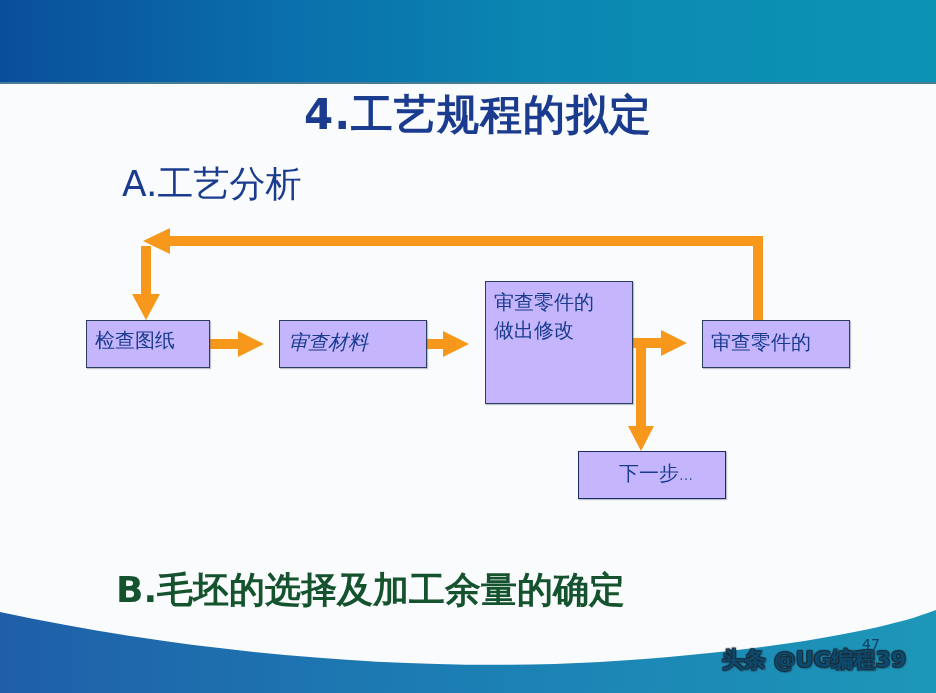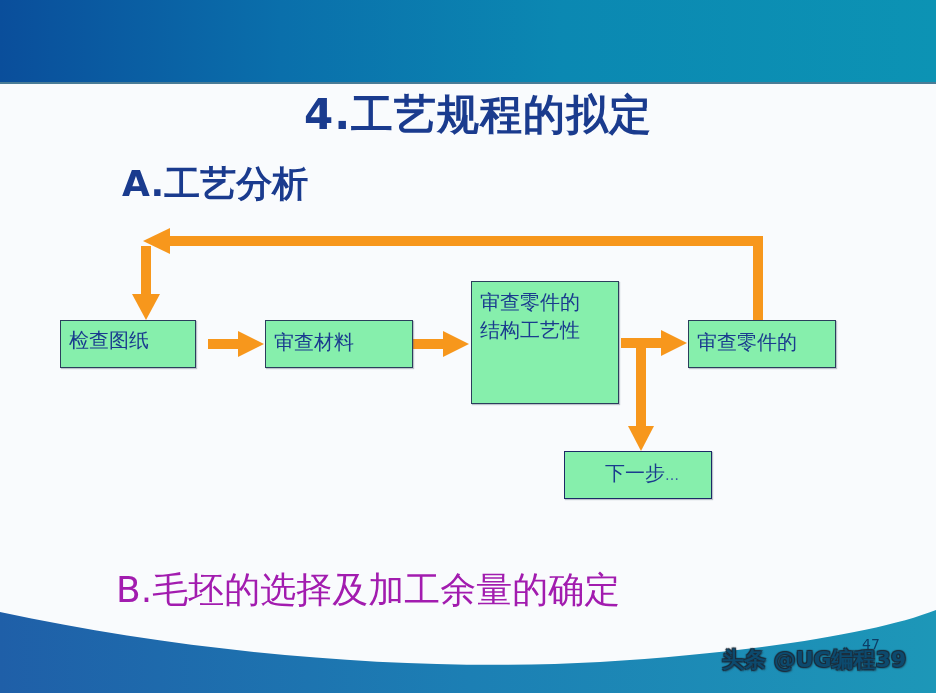--- a/index.html
+++ b/index.html
@@ -14,35 +14,35 @@
       background: linear-gradient(90deg, #0a4e9b 0%, #0a6fab 30%, #0b88b2 60%, #0c93b4 100%);
       border-bottom: 2px solid #4a7c96;
     }
     .slide-title {
       position: absolute; left: 0; top: 84px; width: 956px; text-align: center;
       font-size: 42px; font-weight: bold; color: #1a3b8e; line-height: 62px;
       letter-spacing: 1px;
     }
     .section-a {
       position: absolute; left: 122px; top: 156px;
-      font-size: 36px; font-weight: bold; color: #1a3b8e; line-height: 56px;
+      font-size: 36px; font-weight: normal; color: #1a3b8e; line-height: 56px;
     }
     .section-b {
       position: absolute; left: 116px; top: 562px;
-      font-size: 36px; font-weight: normal; color: #a21caf; line-height: 56px;
+      font-size: 36px; font-weight: bold; color: #14532d; line-height: 56px;
     }
     .node {
-      position: absolute; background: #86efac;
+      position: absolute; background: #c4b5fd;
       border: 1px solid #2b3e5c;
       box-shadow: 1px 1px 1px rgba(80,90,110,0.35);
       color: #1a3b8e; font-size: 20px; line-height: 26px;
-      box-sizing: border-box; padding: 6px 8px;
+      box-sizing: border-box; padding: 6px 8px; margin-left: 14px;
     }
-    .node-check-drawing { left: 60px; top: 320px; width: 136px; height: 48px; }
-    .node-review-material { left: 265px; top: 320px; width: 148px; height: 48px; padding-top: 8px; }
+    .node-check-drawing { left: 72px; top: 320px; width: 124px; height: 48px; }
+    .node-review-material { left: 265px; top: 320px; width: 148px; height: 48px; padding-top: 8px; font-style: italic; }
     .node-review-structure { left: 471px; top: 281px; width: 148px; height: 123px; padding-top: 6px; font-size: 20px; line-height: 28px; }
     .node-make-changes { left: 688px; top: 320px; width: 148px; height: 48px; padding-top: 8px; }
     .node-next-step { left: 564px; top: 451px; width: 148px; height: 48px; padding-top: 8px; border-color: #1c2a66; padding-left: 40px; }
     .node-next-step .ellipsis { font-size: 14px; color: #3b57a6; }
     svg.arrows { position: absolute; left: 0; top: 0; width: 936px; height: 693px; pointer-events: none; }
     .bottom-band { position: absolute; left: 0; top: 600px; width: 936px; height: 93px; }
     .watermark {
       position: absolute; left: 722px; top: 645px;
       font-size: 22px; font-weight: bold; color: #0c4a6e;
       text-shadow: 1px 1px 2px #1b2b3a, -1px -1px 1px #1b2b3a, 1px -1px 1px #1b2b3a, -1px 1px 1px #1b2b3a;
@@ -85,21 +85,21 @@
 </svg>
 
 <div class="node node-check-drawing">
   <span>检查图纸</span>
 </div>
 <div class="node node-review-material">
   <span>审查材料</span>
 </div>
 <div class="node node-review-structure">
   <div>审查零件的</div>
-  <div>结构工艺性</div>
+  <div>做出修改</div>
 </div>
 <div class="node node-make-changes">
   <span>审查零件的</span>
 </div>
 <div class="node node-next-step">
   <span>下一步</span><span class="ellipsis">…</span>
 </div>
 
 <div class="section-b">B.毛坯的选择及加工余量的确定</div>
 

